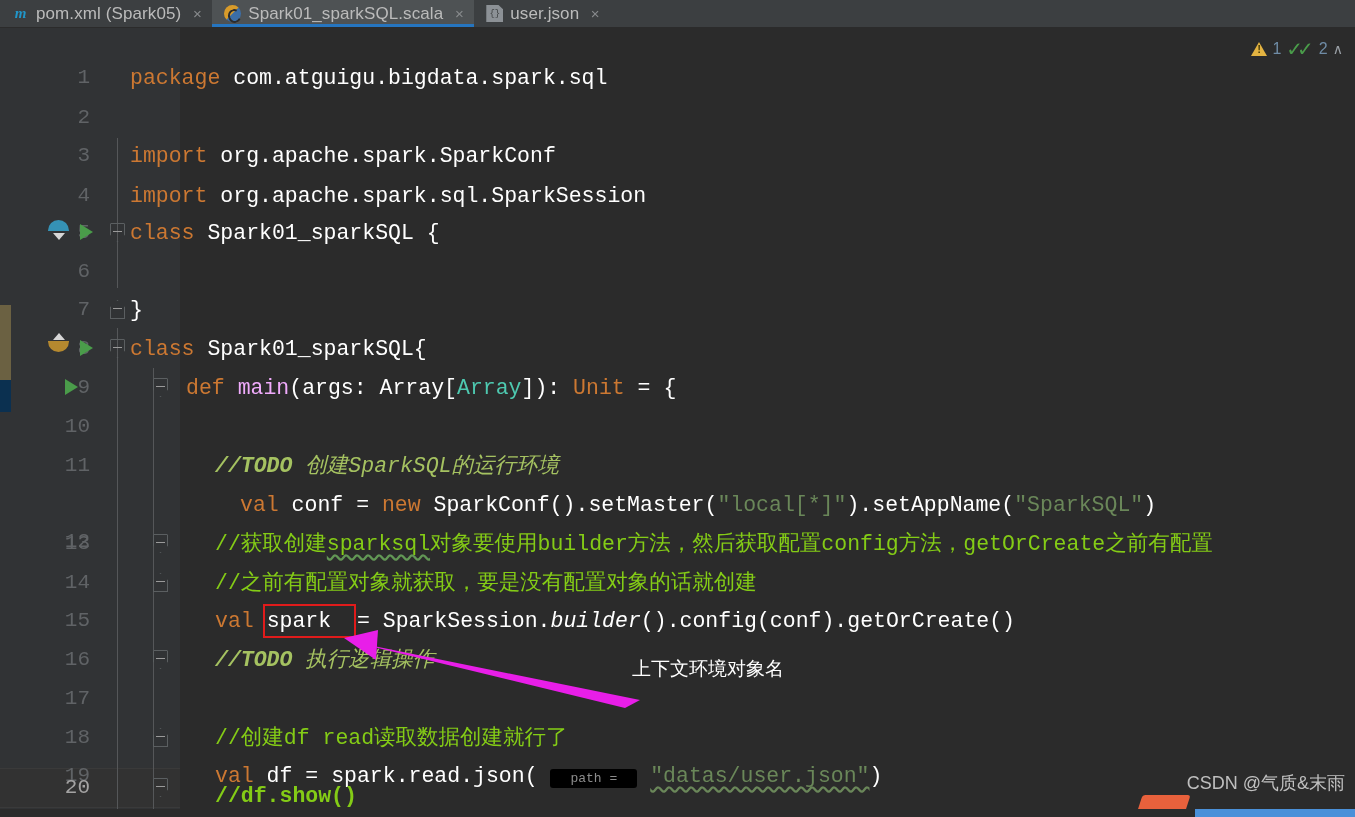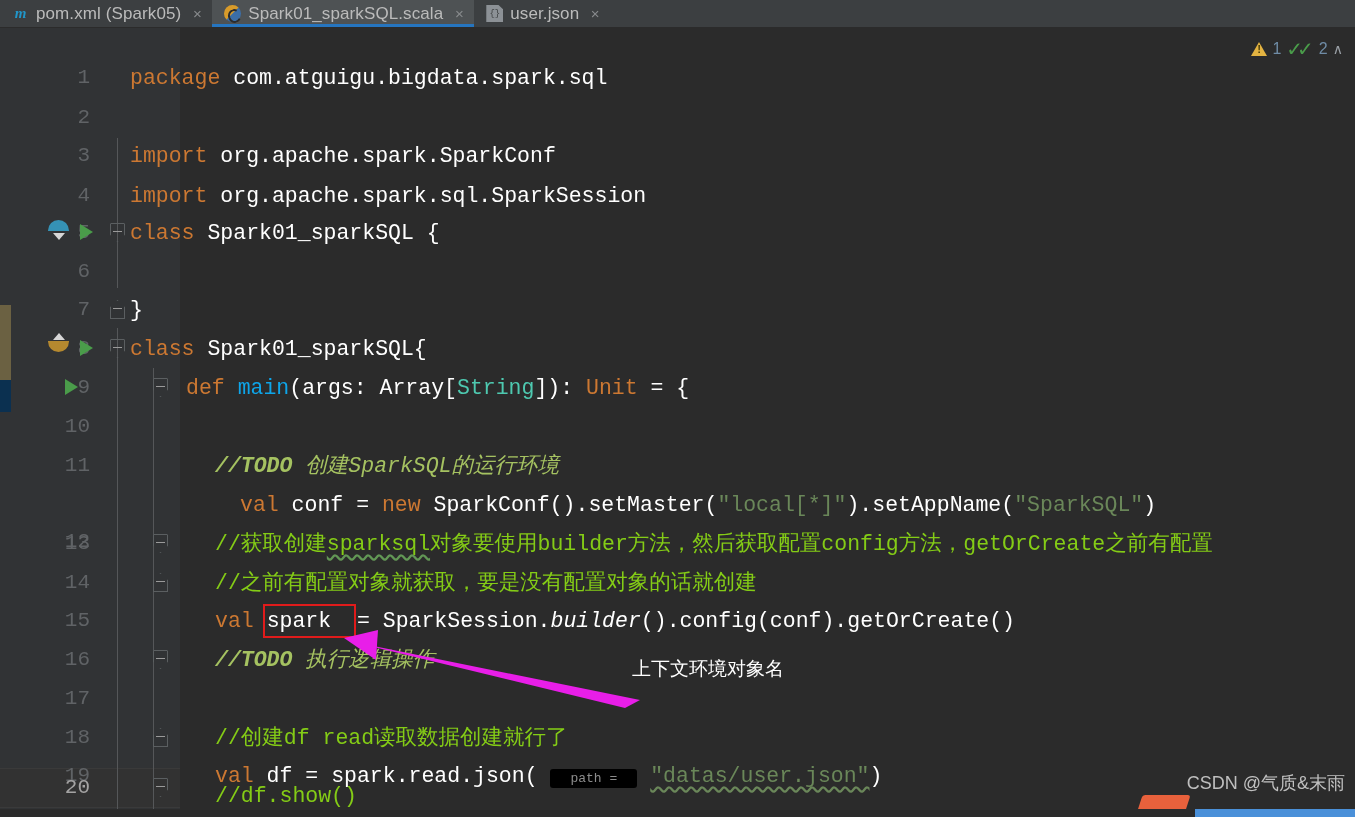--- a/index.html
+++ b/index.html
@@ -135,21 +135,21 @@
     border-bottom: 1px solid #3a3a3a;
   }
 
   
   .kw   { color: #cc7832; }
   .plain{ color: #ffffff; }
   .str  { color: #6a8759; }
   .cmt  { color: #84cc16; }
   .todo { color: #a5c261; font-style: italic; font-weight: bold; }
   .todo-txt { color: #a5c261; font-style: italic; }
-  .fn   { color: #0ea5e9; font-family: Liberation Mono, monospace; }
+  .fn   { color: #f0abfc; font-family: Liberation Mono, monospace; }
   .type { color: #4ec9b0; }
   .italicm { font-style: italic; }
   .hint {
     background: #000000; color: #8c8c8c;
     font-size: 13px; padding: 2px 20px; border-radius: 3px;
   }
   .squiggle {
     text-decoration: underline;
     text-decoration-style: wavy;
     text-decoration-color: #6a8759;
@@ -403,40 +403,40 @@
       <div class="codetext" style="left:-50px;top:108px;"><span class="kw">import</span> <span class="plain">org.apache.spark.SparkConf</span></div>
 
       <div class="codetext" style="left:-50px;top:148px;"><span class="kw">import</span> <span class="plain">org.apache.spark.sql.SparkSession</span></div>
 
       <div class="codetext" style="left:-50px;top:185px;"><span class="kw">class</span> <span class="plain">Spark01_sparkSQL {</span></div>
 
       <div class="codetext" style="left:-50px;top:262px;"><span class="plain">}</span></div>
 
       <div class="codetext" style="left:-50px;top:301px;"><span class="kw">class</span> <span class="plain">Spark01_sparkSQL{</span></div>
 
-      <div class="codetext" style="left:6px;top:340px;"><span class="kw">def</span> <span class="fn">main</span><span class="plain">(args: </span><span class="plain">Array[</span><span class="type">String</span><span class="plain">]): </span><span class="kw">Unit</span><span class="plain"> = {</span></div>
+      <div class="codetext" style="left:6px;top:340px;"><span class="kw">def</span> <span class="fn">main</span><span class="plain">(args: </span><span class="plain">Array[</span><span class="type">Array</span><span class="plain">]): </span><span class="kw">Unit</span><span class="plain"> = {</span></div>
 
       <div class="codetext" style="left:35px;top:418px;"><span class="todo">//TODO</span> <span class="todo-txt">创建SparkSQL的运行环境</span></div>
 
       <div class="codetext" style="left:35px;top:457px;margin-left:25px;"><span class="kw">val</span><span class="plain"> conf = </span><span class="kw">new</span><span class="plain"> SparkConf().setMaster(</span><span class="str">"local[*]"</span><span class="plain">).setAppName(</span><span class="str">"SparkSQL"</span><span class="plain">)</span></div>
 
       <div class="codetext" style="left:35px;top:496px;"><span class="cmt">//获取创建</span><span class="cmt squiggle-g">sparksql</span><span class="cmt">对象要使用builder方法，然后获取配置config方法，getOrCreate之前有配置</span></div>
 
       <div class="codetext" style="left:35px;top:535px;"><span class="cmt">//之前有配置对象就获取，要是没有配置对象的话就创建</span></div>
 
       <div class="codetext" style="left:35px;top:573px;"><span class="kw">val</span><span class="plain"> </span><span class="plain">spark</span><span class="plain">  </span><span class="plain">= SparkSession.</span><span class="plain italicm">builder</span><span class="plain">().config(conf).getOrCreate()</span></div>
 
       <div class="codetext" style="left:35px;top:612px;"><span class="todo">//TODO</span> <span class="todo-txt">执行逻辑操作</span></div>
 
 
       <div class="codetext" style="left:35px;top:690px;"><span class="cmt">//创建df read读取数据创建就行了</span></div>
 
       <div class="codetext" style="left:35px;top:728px;"><span class="kw">val</span><span class="plain"> df = spark.read.json( </span><span class="hint">path =</span> <span class="str squiggle">"datas/user.json"</span><span class="plain">)</span></div>
 
-      <div class="codetext" style="left:35px;top:748px;"><span class="cmt">//df.show()</span></div>
+      <div class="codetext" style="left:35px;top:748px;font-weight:bold;"><span class="cmt">//df.show()</span></div>
 
     </div>
 
     <div class="redbox" style="left:263px;top:576px;width:93px;height:34px;"></div>
 
     <svg class="arrow-svg" width="1355" height="789">
       <polygon points="349,613 640,672 625,680" fill="#e81ee8"></polygon>
       <polygon points="344,610 378,602 376,632" fill="#e81ee8"></polygon>
     </svg>
 

